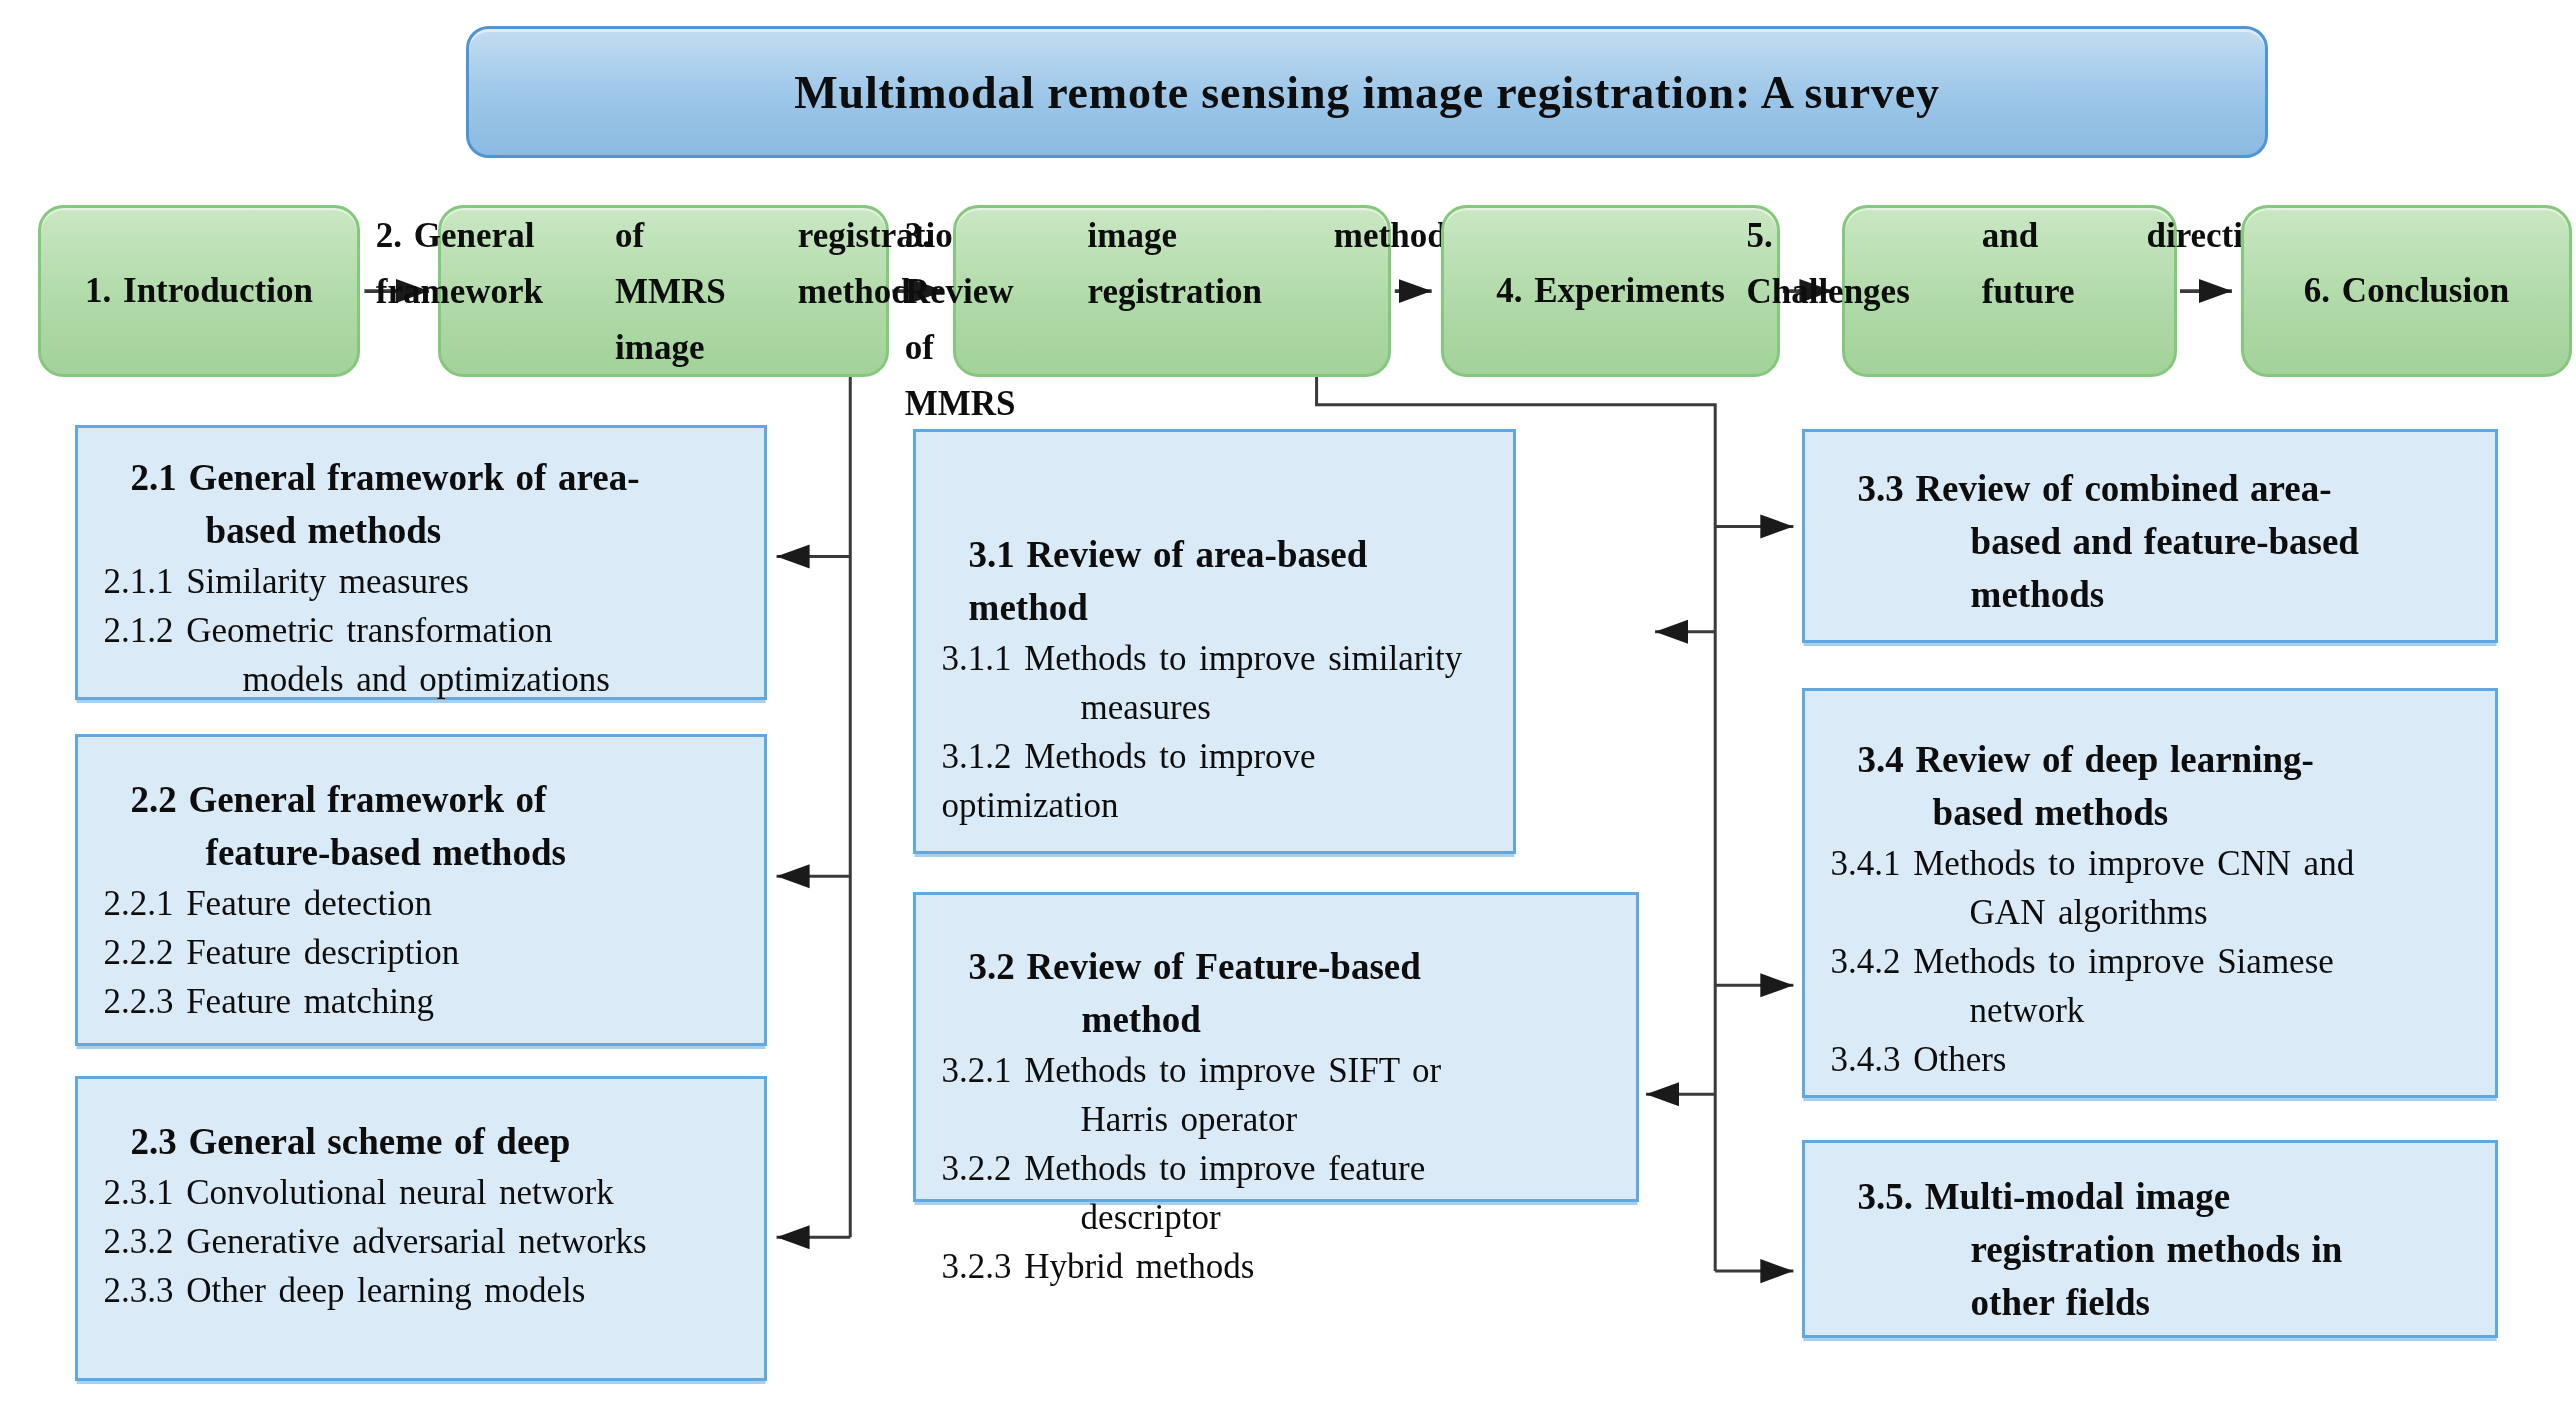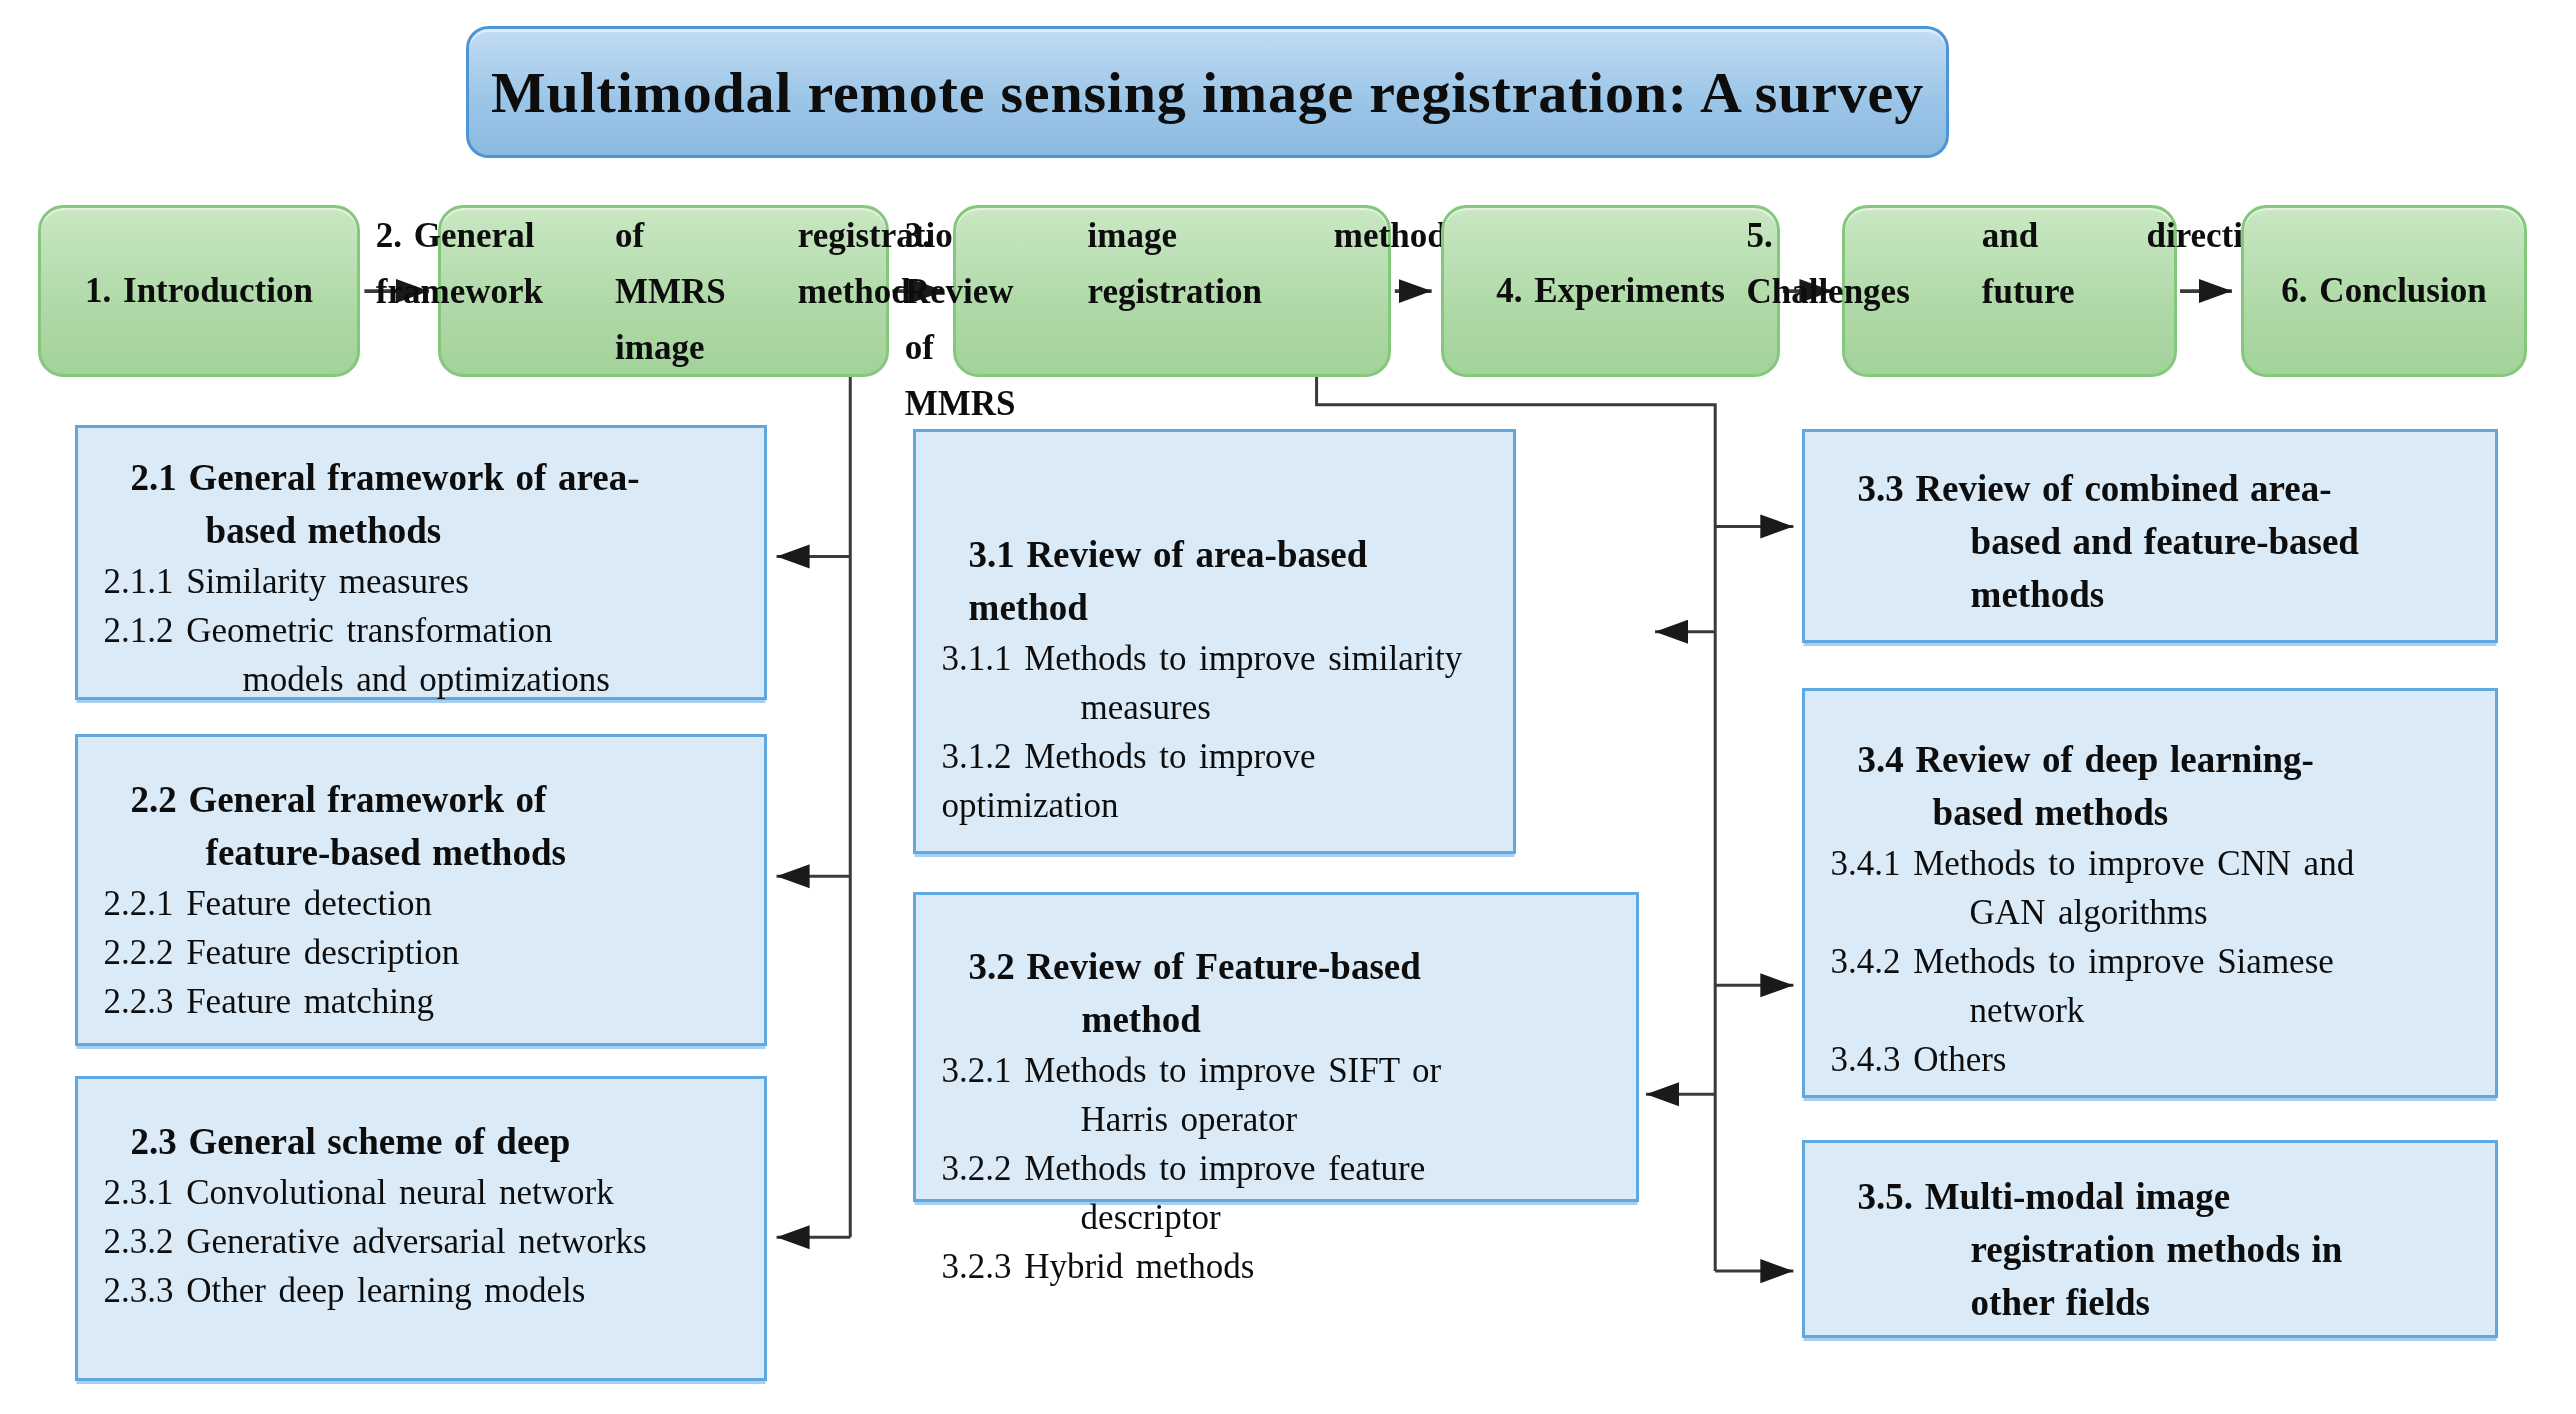--- a/index.html
+++ b/index.html
@@ -3,45 +3,45 @@
 <meta charset="utf-8">
 <style>
   html,body{margin:0;padding:0;}
   body{
     width:2576px;height:1414px;position:relative;background:#ffffff;
     font-family:"Liberation Serif","DejaVu Serif",serif;color:#0d0d0d;
     overflow:hidden;
   }
   
   .title-box{
-    position:absolute;left:466px;top:26px;width:1483px;height:132px;
+    position:absolute;left:466px;top:26px;width:1802px;height:132px;
     box-sizing:border-box;border:3.8px solid #4f94d4;border-radius:22.6px;
     background:linear-gradient(180deg,#c3ddf2 0%,#9cc6e8 55%,#8bbae1 100%);
     box-shadow:inset 0 3px 0 rgba(255,255,255,.45);
     display:flex;align-items:center;justify-content:center;
-    font-size:58px;font-weight:bold;letter-spacing:0.8px;
+    font-size:46px;font-weight:bold;letter-spacing:0.8px;
   }
   
   .gbox{
     position:absolute;top:205px;height:172px;box-sizing:border-box;
     border:3px solid #84c87c;border-radius:25.6px;
     background:linear-gradient(180deg,#c9e7c3 0%,#afd9a7 60%,#a3d29a 100%);
     box-shadow:inset 0 2.3px 0 rgba(255,255,255,.5);
     display:flex;flex-direction:row;justify-content:center;
     font-weight:bold;font-size:35px;line-height:56px;word-spacing:3px;
   }
   .gbox.center{align-items:center;text-align:center;}
   .gline0{padding-left:21px;}
   .glinec{padding-left:72px;}
   #g1{left:38px;width:322px;}
   #g2{left:438px;width:451px;}
   #g3{left:953px;width:438px;}
   #g4{left:1441px;width:339px;}
   #g5{left:1842px;width:335px;}
-  #g6{left:2241px;width:286px;}
+  #g6{left:2241px;width:331px;border-radius:27px;}
   
   .dbox{
     position:absolute;box-sizing:border-box;background:#dbeaf7;
     border:3px solid #5fa8e0;box-shadow:0 4.5px 0 -1.5px #aacfee;
     padding:22.6px 18px 0 25.6px;font-size:35px;line-height:49px;word-spacing:3.8px;
   }
   .hd{font-weight:bold;font-size:37px;line-height:53px;word-spacing:2.3px;margin-left:27px;}
   .i1{padding-left:75px;}
   .i1x{padding-left:113px;}
   .i2{padding-left:139px;}

